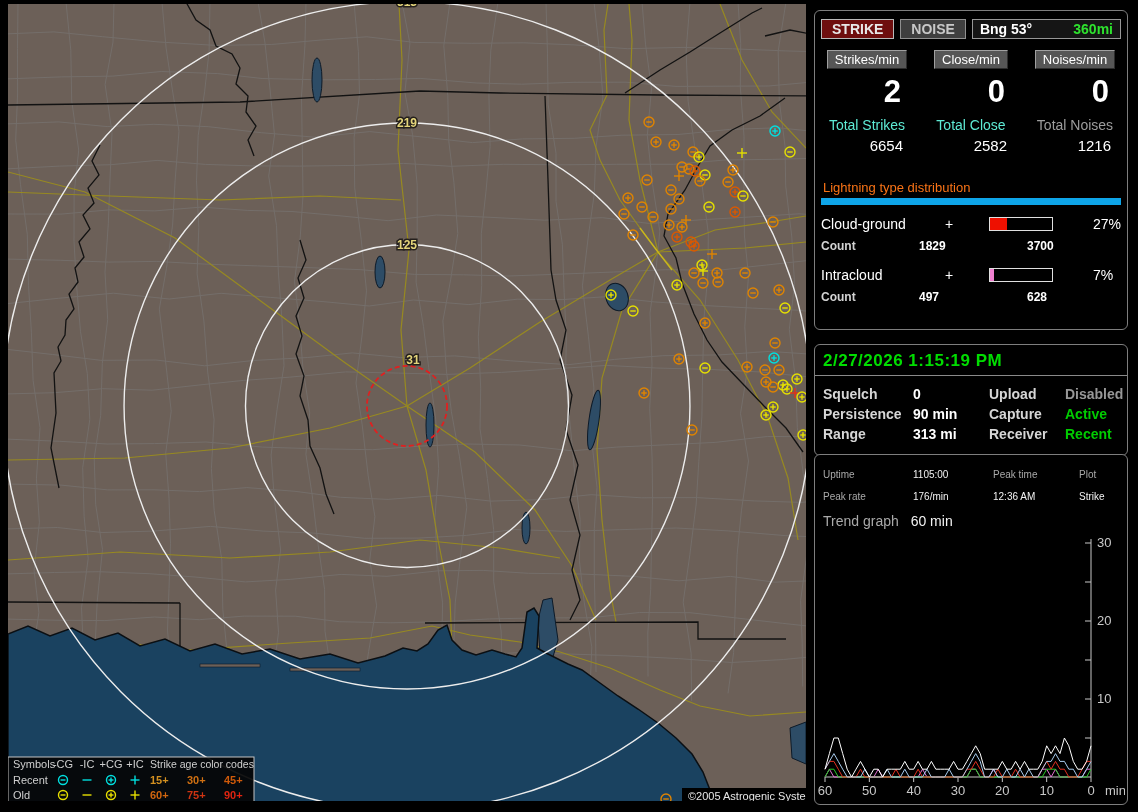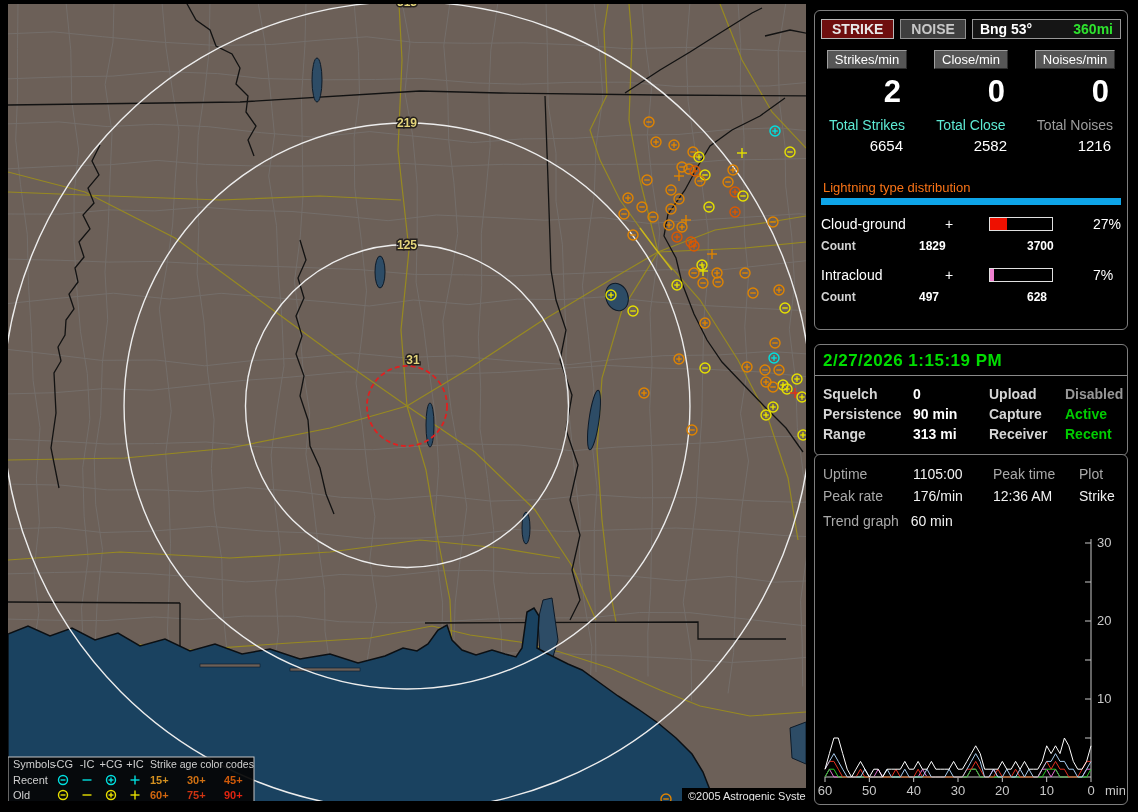--- a/index.html
+++ b/index.html
@@ -38,21 +38,21 @@
   .crow{display:grid;grid-template-columns:88px 10px 64px 34px 10px 64px 32px;height:24px;align-items:center;
         font-size:12px;font-weight:bold;color:#d2d2d2;margin-bottom:6px;}
   .crow b{color:#fff;}
   .datetime{font-size:17px;font-weight:bold;color:#00dd00;padding:6px 8px 4px 8px;border-bottom:1px solid #8a8a8a;
             margin:0 0 8px 0;letter-spacing:.5px;}
   .srow{display:grid;grid-template-columns:90px 76px 76px auto;font-size:14px;padding:0 8px;height:20px;align-items:center;font-weight:bold;}
   .srow .lab{color:#d6d6d6;}
   .srow .val{color:#fff;}
   .val.dim{color:#979797;}
   .val.ok{color:#00cc00;}
-  .grow{display:grid;grid-template-columns:90px 80px 86px auto;font-size:14px;padding:0 8px;height:22px;align-items:center;}
+  .grow{display:grid;grid-template-columns:90px 80px 86px auto;font-size:10px;padding:0 8px;height:22px;align-items:center;}
   .grow .glab{color:#a9a9a9;}
   .grow .gval{color:#f2f2f2;}
   #box-stats{padding-top:8px;}
   .trend-row{font-size:14px;padding:6px 8px 0 8px;}
   .trend-row .glab{color:#a9a9a9;}
   .trend-row .gval{color:#f2f2f2;padding-left:8px;}
   #trend{display:block;margin:2px 0 0 2px;}
   svg text{font-family:"Liberation Sans","DejaVu Sans",sans-serif;}
 </style>
 </head>

